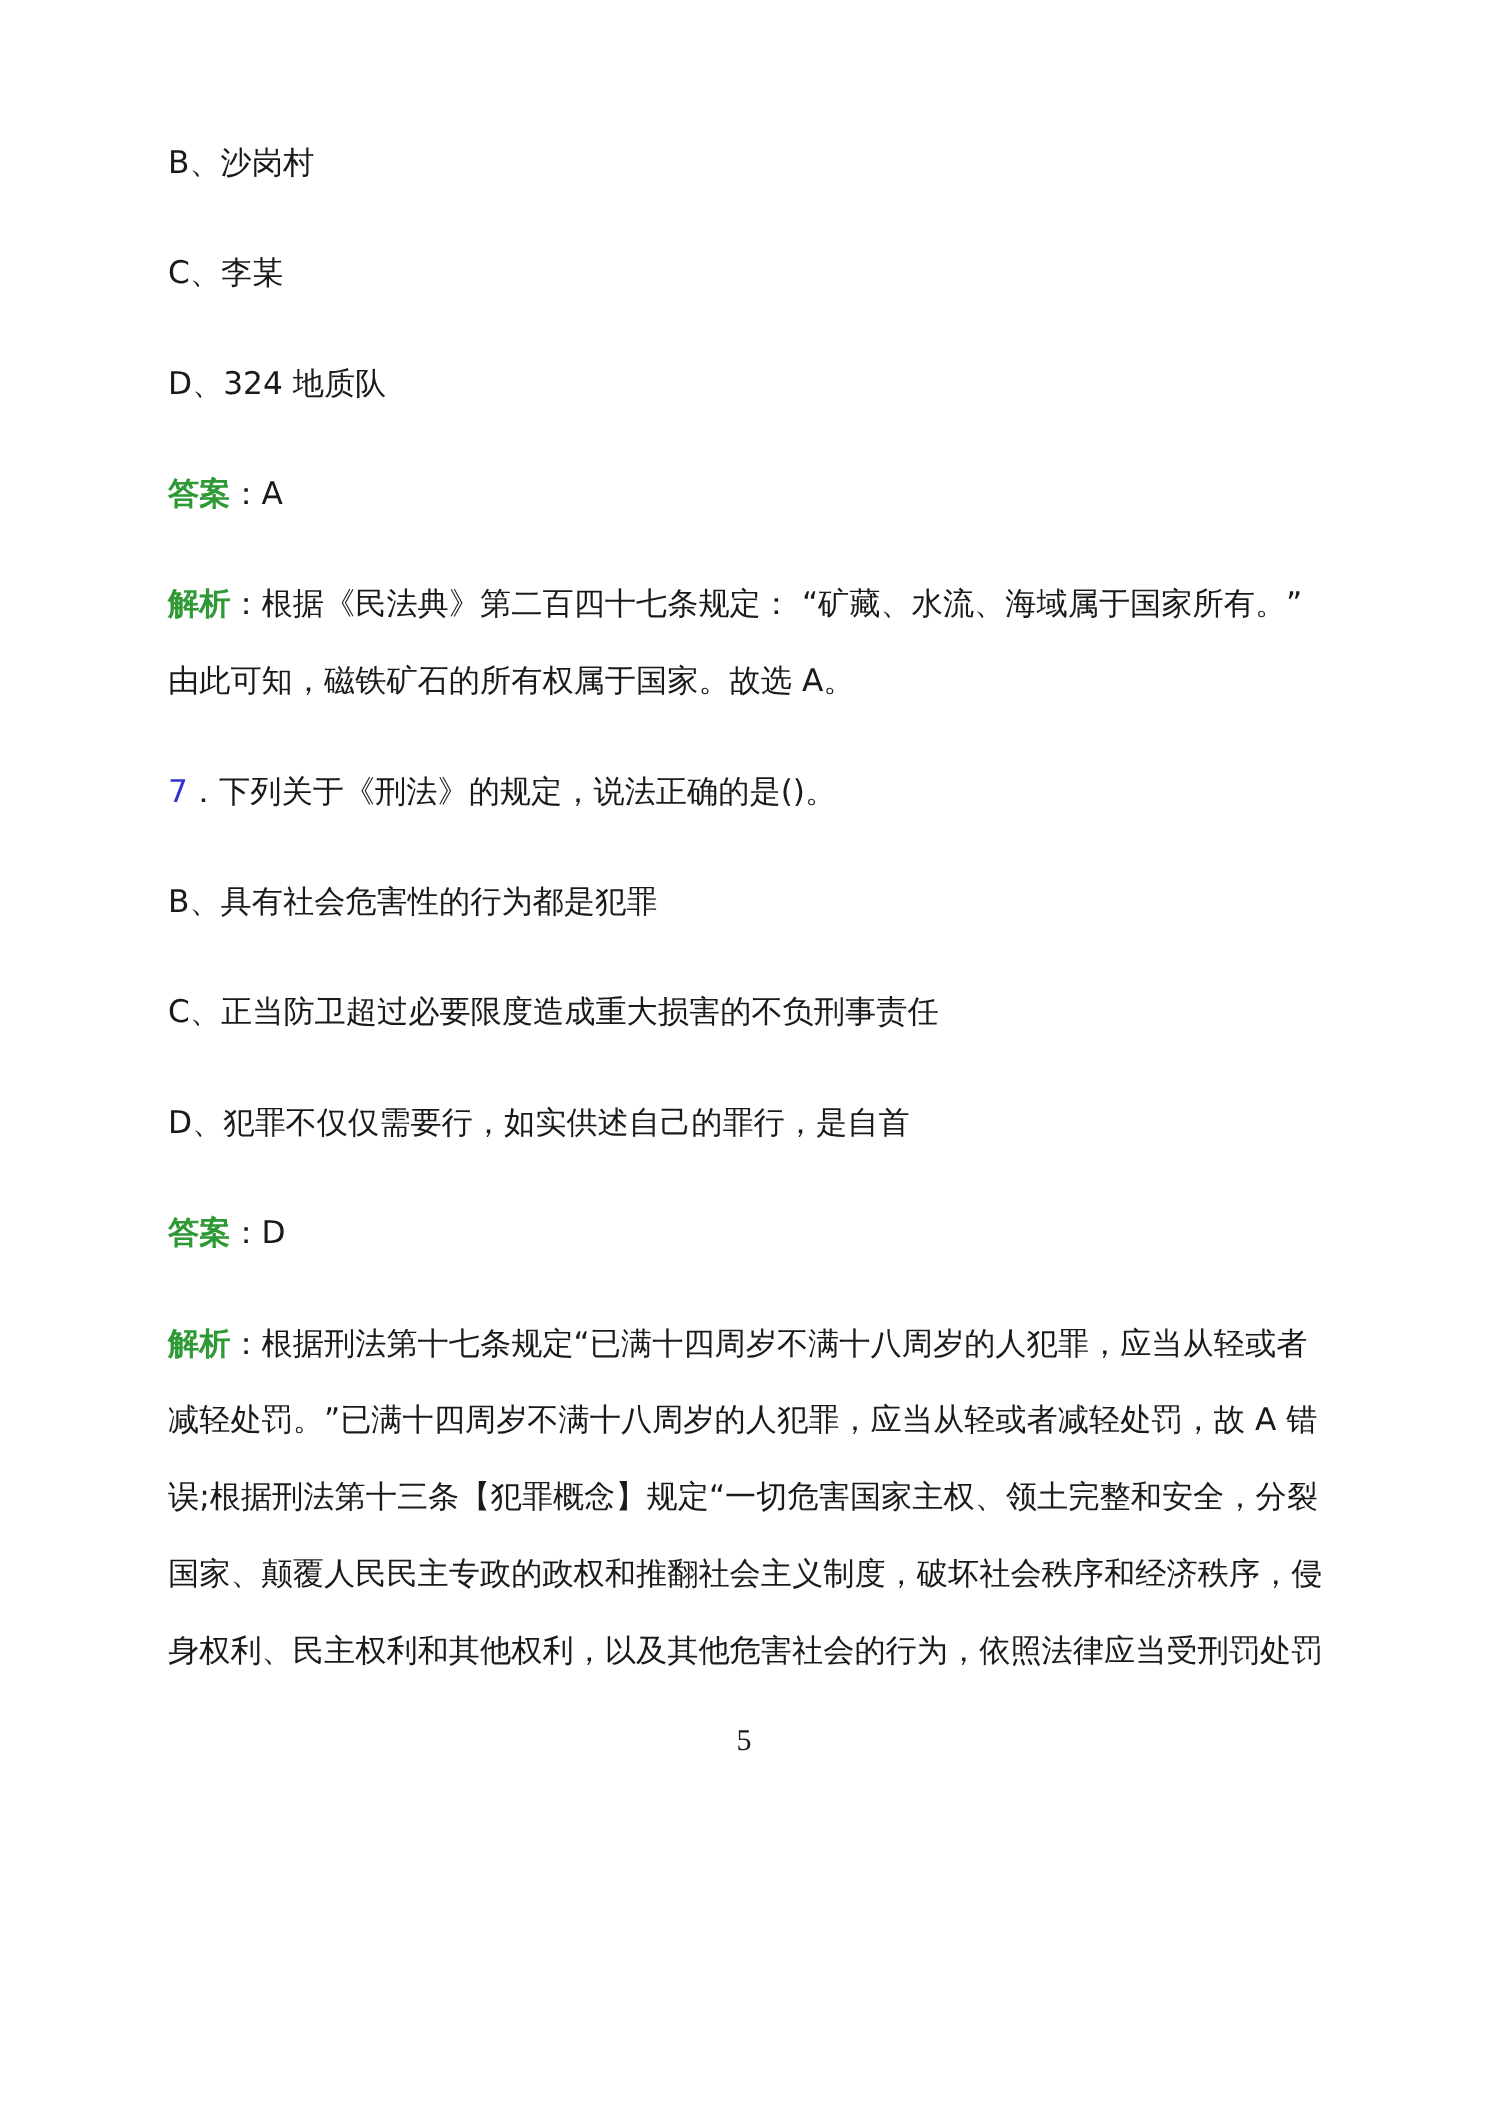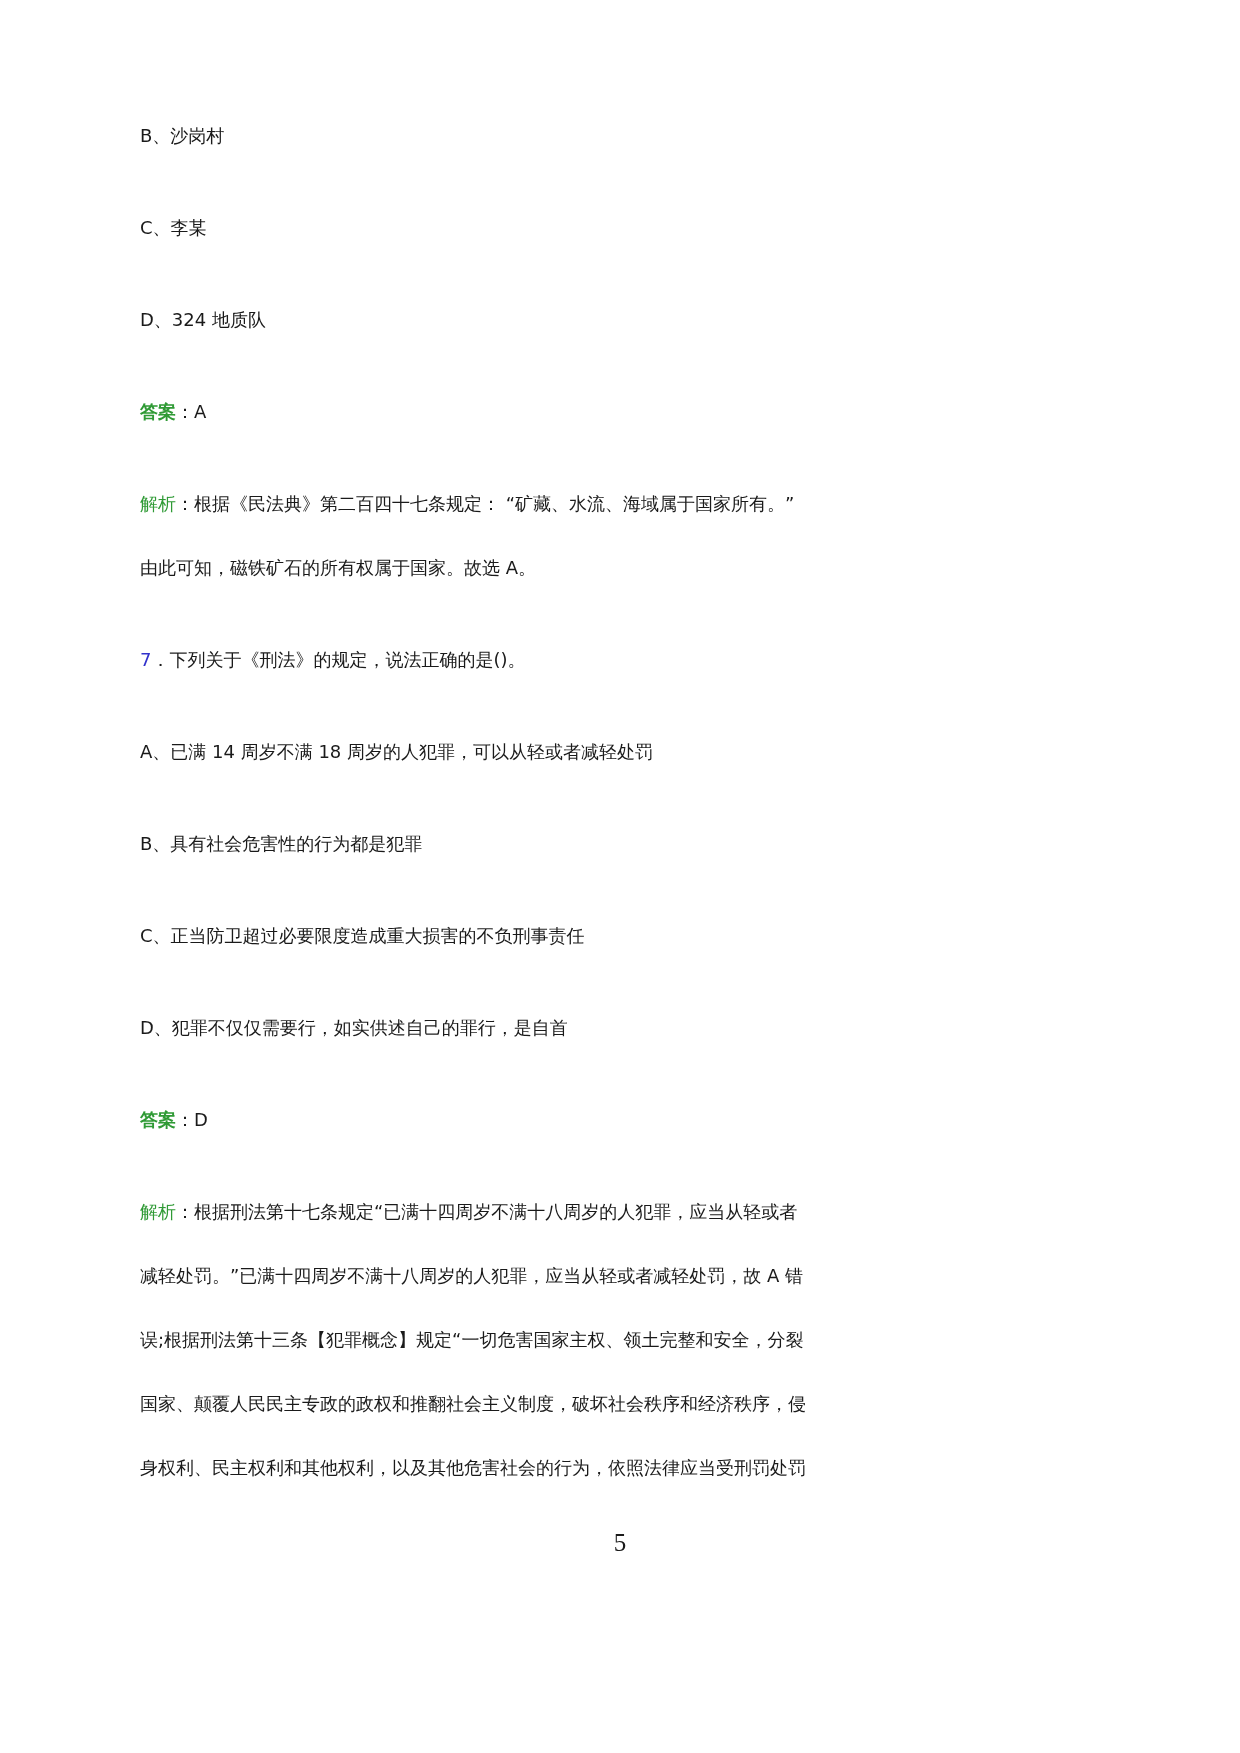--- a/index.html
+++ b/index.html
@@ -10,39 +10,39 @@
   }
   .page {
     position: relative;
     width: 1240px;
     height: 1753px;
     background: #ffffff;
     overflow: hidden;
   }
   .content {
     padding: 104px 108px 0 140px;
-    font-size: 18px;
+    font-size: 26px;
     color: var(--text, #1a1a1a);
   }
   .para {
     margin: 0 0 28px 0;
     line-height: 64px;
   }
   .line {
     line-height: 64px;
     white-space: nowrap;
   }
   .label-answer {
     color: var(--label-green, #2f9a35);
     font-weight: bold;
     text-align: center;
   }
   .label-analysis {
     color: var(--label-green, #2f9a35);
-    font-weight: normal;
+    font-weight: bold;
   }
   .num-blue {
     color: var(--number-blue, #3232cc);
   }
   .page-number {
     margin-top: 6px;
     text-align: center;
     font-family: "Liberation Serif", serif;
     font-size: 25px;
     line-height: 30px;
@@ -61,21 +61,20 @@
 
     <p class="para line"><span class="label-answer">答案</span><span>：A</span></p>
 
     <div class="para">
       <div class="line"><span class="label-analysis">解析</span><span>：根据《民法典》第二百四十七条规定： “矿藏、水流、海域属于国家所有。”</span></div>
       <div class="line">由此可知，磁铁矿石的所有权属于国家。故选 A。</div>
     </div>
 
     <p class="para line"><span class="num-blue">7</span><span>．下列关于《刑法》的规定，说法正确的是()。</span></p>
 
-    <p class="para line">A、已满 14 周岁不满 18 周岁的人犯罪，可以从轻或者减轻处罚</p>
     <p class="para line">B、具有社会危害性的行为都是犯罪</p>
     <p class="para line">C、正当防卫超过必要限度造成重大损害的不负刑事责任</p>
     <p class="para line">D、犯罪不仅仅需要行，如实供述自己的罪行，是自首</p>
 
     <p class="para line"><span class="label-answer">答案</span><span>：D</span></p>
 
     <div class="para">
       <div class="line"><span class="label-analysis">解析</span><span>：根据刑法第十七条规定“已满十四周岁不满十八周岁的人犯罪，应当从轻或者</span></div>
       <div class="line">减轻处罚。”已满十四周岁不满十八周岁的人犯罪，应当从轻或者减轻处罚，故 A 错</div>
       <div class="line">误;根据刑法第十三条【犯罪概念】规定“一切危害国家主权、领土完整和安全，分裂</div>

